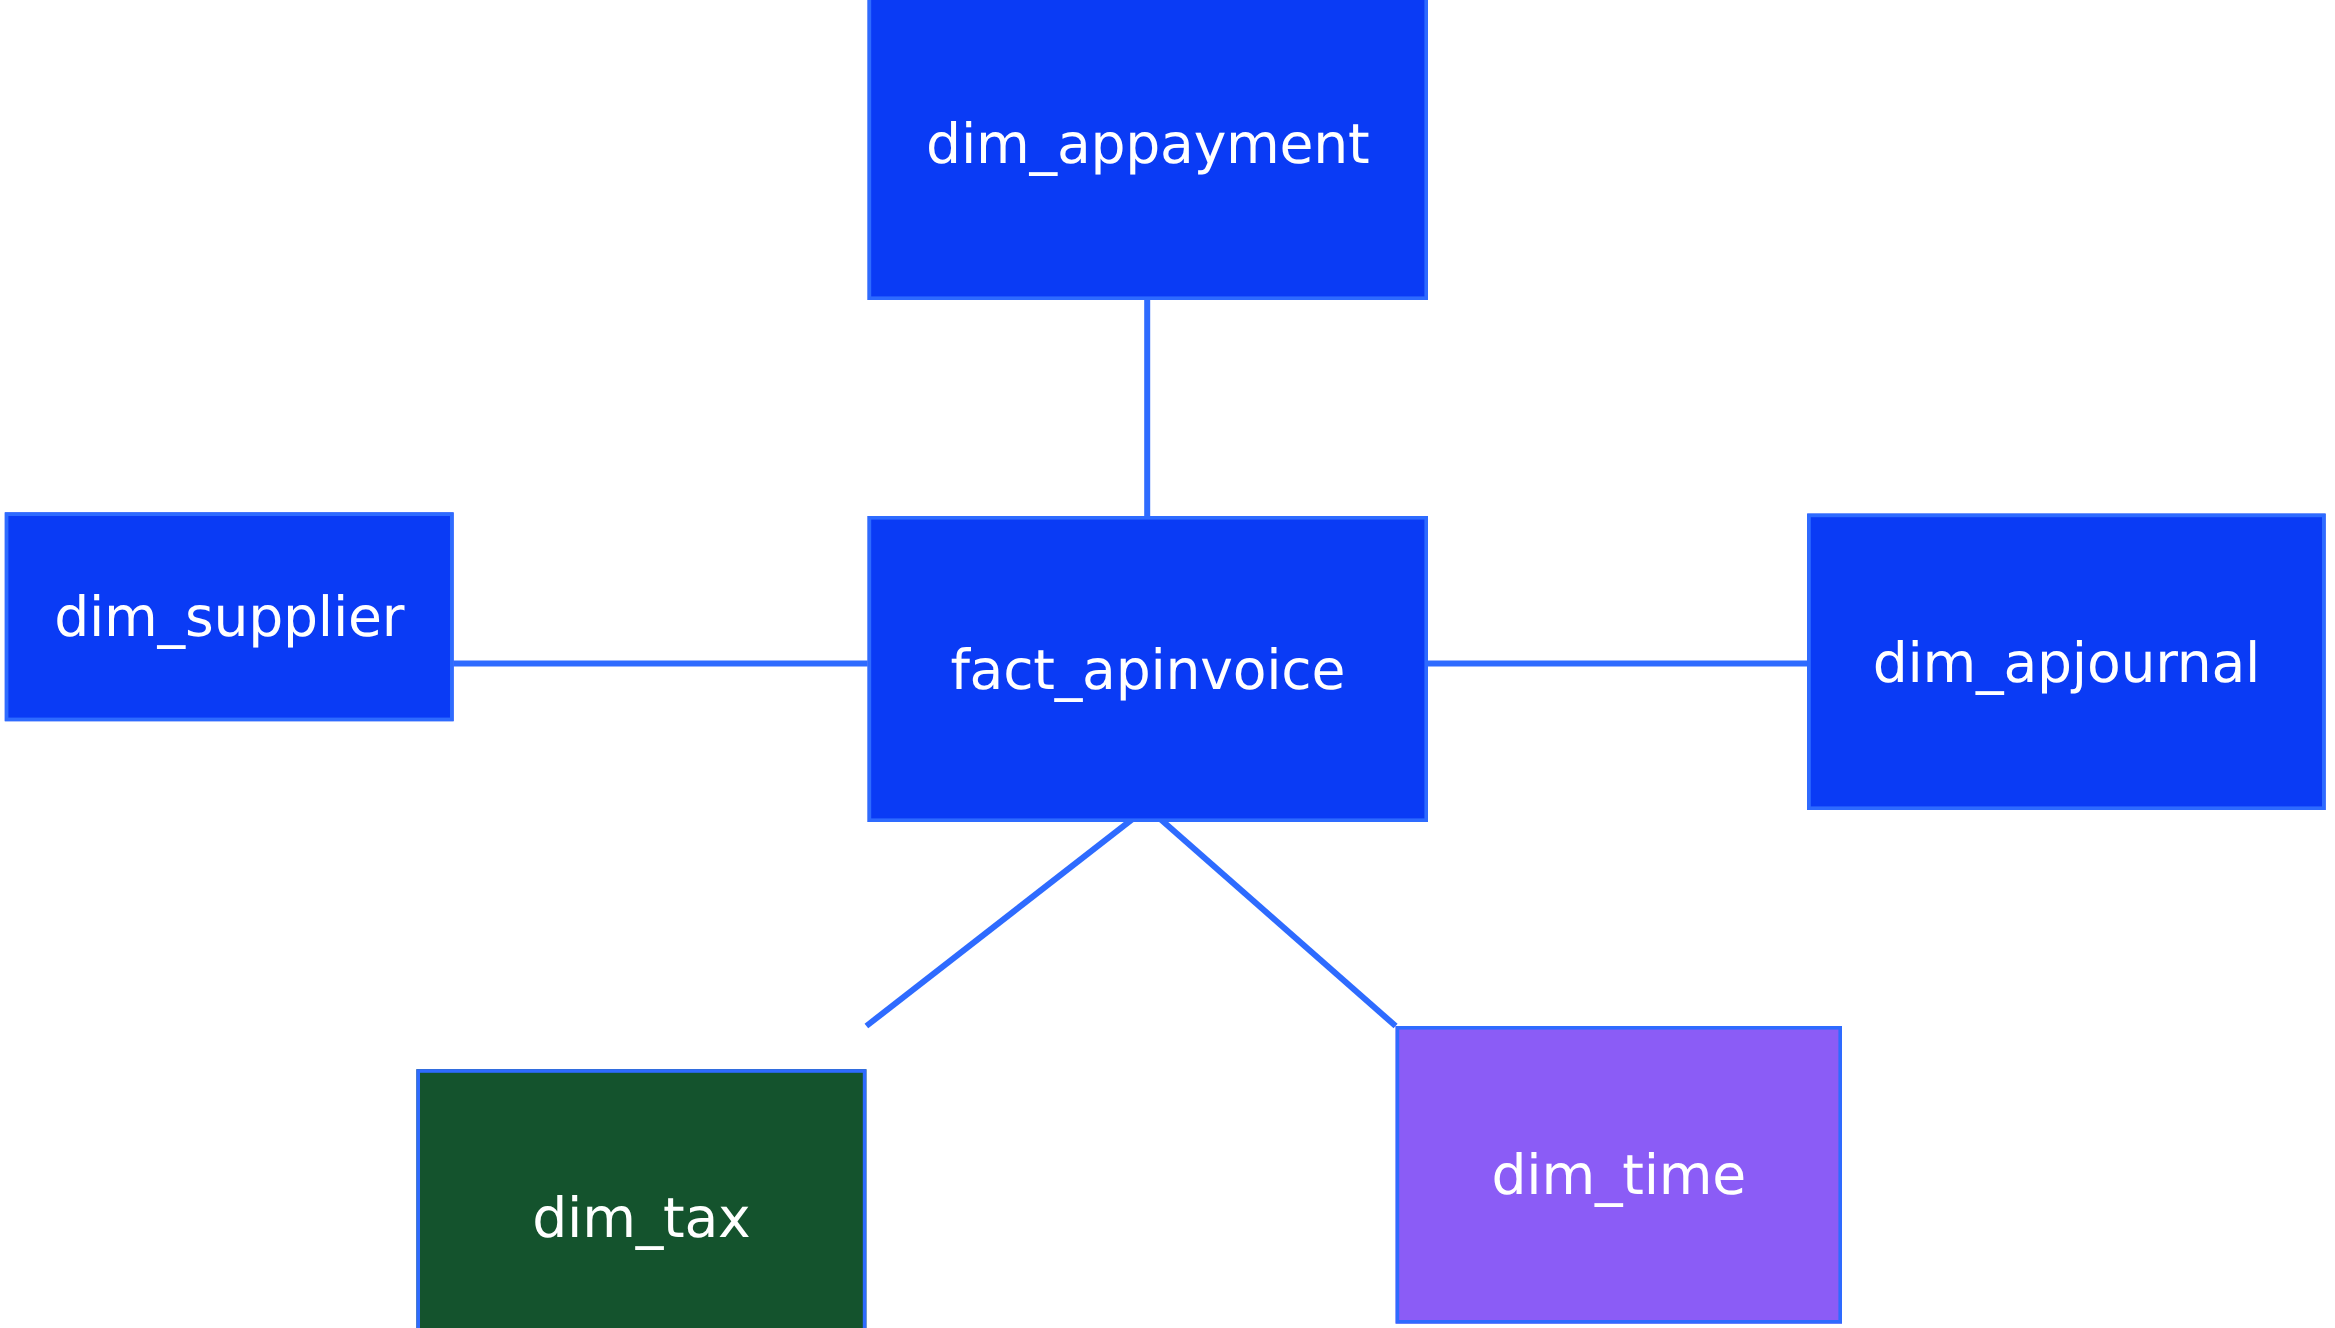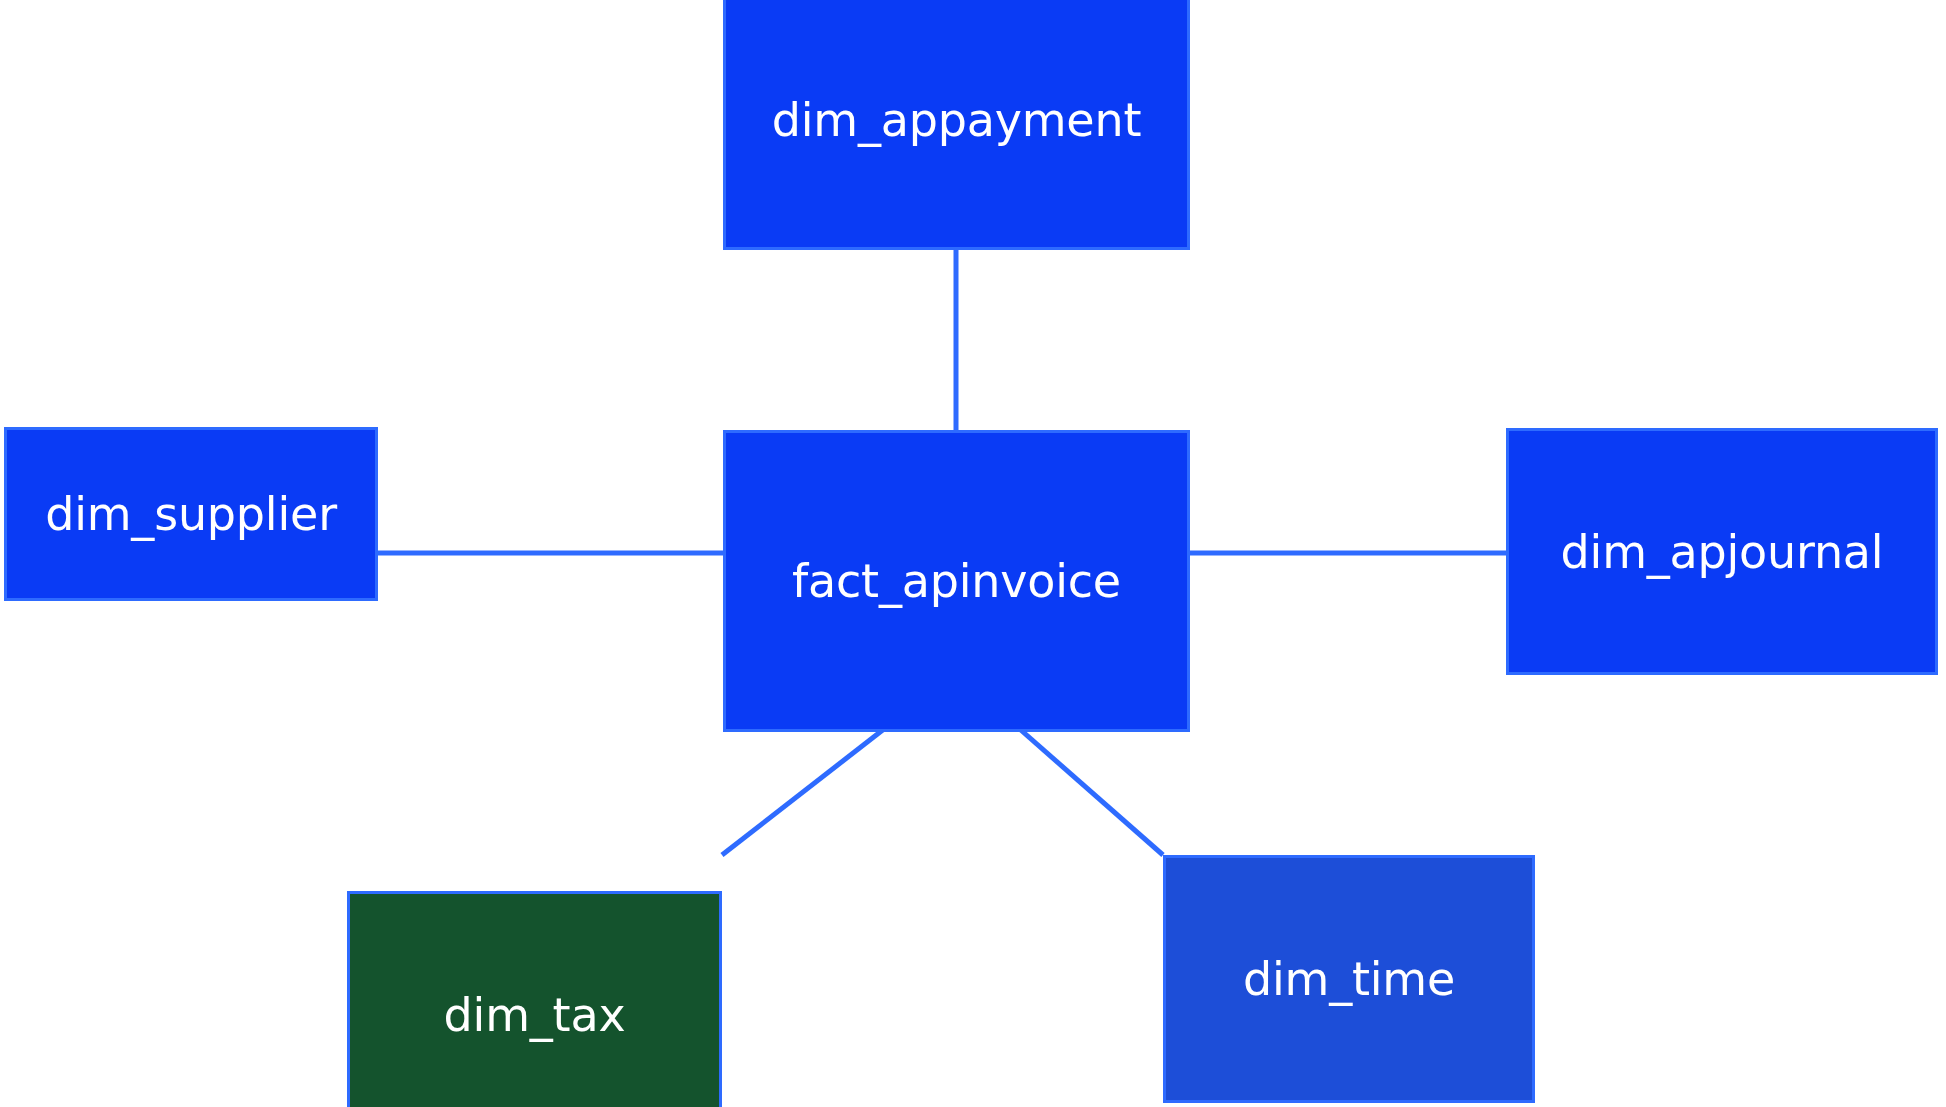--- a/index.html
+++ b/index.html
@@ -43,21 +43,21 @@
     font-weight: 400;
     line-height: 1;
     letter-spacing: -0.2px;
     white-space: nowrap;
     text-align: center;
     user-select: none;
   }
   
   #node-0 { left: 723px;  top: -10px;  width: 467px; height: 260px; }
   #node-1 { left: 4px;    top: 427px;  width: 374px; height: 174px; }
-  #node-2 { left: 723px;  top: 430px;  width: 467px; height: 302px; }
+  #node-2 { left: 723px;  top: 430px;  width: 467px; height: 255px; }
   #node-3 { left: 1506px; top: 428px;  width: 432px; height: 247px; }
   #node-4 { left: 347px;  top: 855px;  width: 375px; height: 248px; }
   #node-5 { left: 1163px; top: 855px;  width: 372px; height: 248px; }
 </style>
 </head>
 <body>
 
 <div id="diagram-canvas" style="background: rgb(255, 255, 255); text-decoration: underline;">
 
   <svg id="connector-layer" viewBox="0 0 1946 1107" width="1946" height="1107" xmlns="http://www.w3.org/2000/svg">
@@ -81,17 +81,17 @@
   </div>
 
   <div class="entity-box" id="node-3" style="background: rgb(10, 59, 245); border-color: rgb(46, 107, 255);">
     <span class="entity-label" style="color: rgb(255, 255, 255);">dim_apjournal</span>
   </div>
 
   <div class="entity-box" id="node-4" style="background: #14532d; border-color: rgb(46, 107, 255); margin-top: 36px;">
     <span class="entity-label" style="color: rgb(255, 255, 255);">dim_tax</span>
   </div>
 
-  <div class="entity-box" id="node-5" style="background: #1d4ed8; border-color: rgb(46, 107, 255);">
+  <div class="entity-box" id="node-5" style="background: #8b5cf6; border-color: rgb(46, 107, 255);">
     <span class="entity-label" style="color: rgb(255, 255, 255);">dim_time</span>
   </div>
 
 </div>
 
 </body></html>

